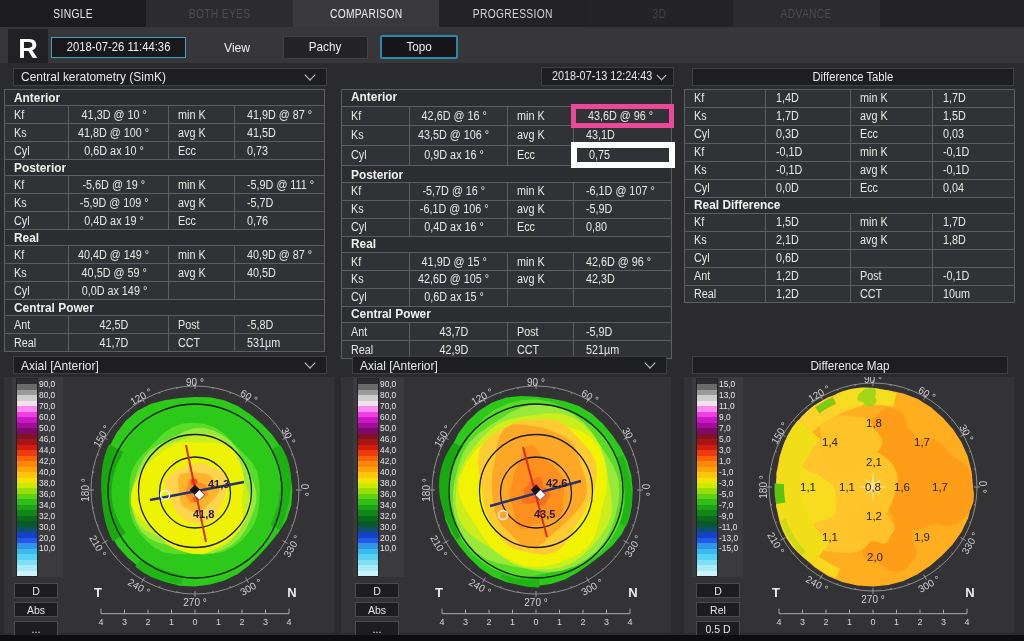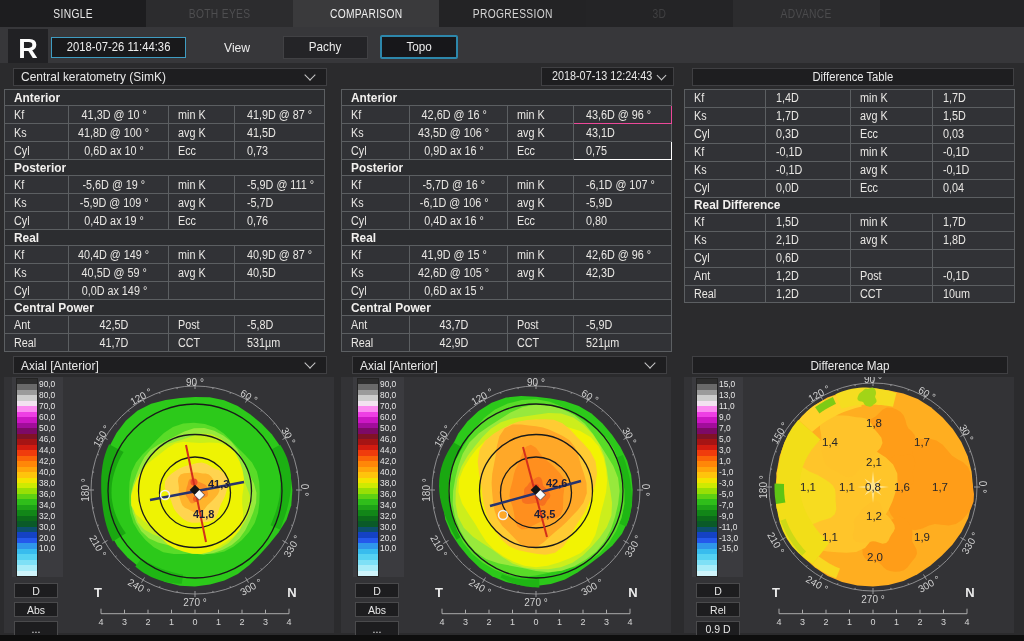--- a/index.html
+++ b/index.html
@@ -112,33 +112,33 @@
       <col style="width:98px">
     </colgroup>
     <tbody>
       <tr style="height:16.3px;">
         <td colspan="4" style="border:1px solid #5c5f62;background:#2c2d30;font-weight:bold;font-size:12.5px;color:#f2f0ee;padding:0 0 0 9px;"><span style="display:inline-block;transform:scaleX(0.95);transform-origin:left center;white-space:nowrap;">Anterior</span></td>
       </tr>
       <tr style="height:17.93px;background:#313236;">
         <td style="border:1px solid #5c5f62;padding:0 0 0 9px;"><span style="display:inline-block;transform:scaleX(0.9);transform-origin:left center;white-space:nowrap;">Kf</span></td>
         <td style="border:1px solid #5c5f62;text-align:center;padding:0 11px 0 2px;"><span style="display:inline-block;transform:scaleX(0.9);transform-origin:center center;white-space:nowrap;">42,6D @ 16 °</span></td>
         <td style="border:1px solid #5c5f62;padding:0 0 0 9px;"><span style="display:inline-block;transform:scaleX(0.9);transform-origin:left center;white-space:nowrap;">min K</span></td>
-        <td style="border:1px solid #ec4899;padding:0 12px 0 12px;"><span style="display:inline-block;transform:scaleX(0.9);transform-origin:left center;white-space:nowrap;">43,6D @ 96 °</span></td>
+        <td style="border:5px solid #ec4899;padding:0 12px 0 12px;"><span style="display:inline-block;transform:scaleX(0.9);transform-origin:left center;white-space:nowrap;">43,6D @ 96 °</span></td>
       </tr>
       <tr style="height:17.93px;background:#313236;">
         <td style="border:1px solid #5c5f62;padding:0 0 0 9px;"><span style="display:inline-block;transform:scaleX(0.9);transform-origin:left center;white-space:nowrap;">Ks</span></td>
         <td style="border:1px solid #5c5f62;text-align:center;padding:0 11px 0 2px;"><span style="display:inline-block;transform:scaleX(0.9);transform-origin:center center;white-space:nowrap;">43,5D @ 106 °</span></td>
         <td style="border:1px solid #5c5f62;padding:0 0 0 9px;"><span style="display:inline-block;transform:scaleX(0.9);transform-origin:left center;white-space:nowrap;">avg K</span></td>
         <td style="border:1px solid #5c5f62;padding:0 0 0 12px;"><span style="display:inline-block;transform:scaleX(0.9);transform-origin:left center;white-space:nowrap;">43,1D</span></td>
       </tr>
       <tr style="height:17.93px;background:#313236;">
         <td style="border:1px solid #5c5f62;padding:0 0 0 9px;"><span style="display:inline-block;transform:scaleX(0.9);transform-origin:left center;white-space:nowrap;">Cyl</span></td>
         <td style="border:1px solid #5c5f62;text-align:center;padding:0 11px 0 2px;"><span style="display:inline-block;transform:scaleX(0.9);transform-origin:center center;white-space:nowrap;">0,9D ax 16 °</span></td>
         <td style="border:1px solid #5c5f62;padding:0 0 0 9px;"><span style="display:inline-block;transform:scaleX(0.9);transform-origin:left center;white-space:nowrap;">Ecc</span></td>
-        <td style="border:1px solid #ffffff;padding:0 0 0 12px;"><span style="display:inline-block;transform:scaleX(0.9);transform-origin:left center;white-space:nowrap;">0,75</span></td>
+        <td style="border:6px solid #ffffff;padding:0 0 0 12px;"><span style="display:inline-block;transform:scaleX(0.9);transform-origin:left center;white-space:nowrap;">0,75</span></td>
       </tr>
       <tr style="height:16.3px;">
         <td colspan="4" style="border:1px solid #5c5f62;background:#2c2d30;font-weight:bold;font-size:12.5px;color:#f2f0ee;padding:0 0 0 9px;"><span style="display:inline-block;transform:scaleX(0.95);transform-origin:left center;white-space:nowrap;">Posterior</span></td>
       </tr>
       <tr style="height:17.93px;background:#313236;">
         <td style="border:1px solid #5c5f62;padding:0 0 0 9px;"><span style="display:inline-block;transform:scaleX(0.9);transform-origin:left center;white-space:nowrap;">Kf</span></td>
         <td style="border:1px solid #5c5f62;text-align:center;padding:0 11px 0 2px;"><span style="display:inline-block;transform:scaleX(0.9);transform-origin:center center;white-space:nowrap;">-5,7D @ 16 °</span></td>
         <td style="border:1px solid #5c5f62;padding:0 0 0 9px;"><span style="display:inline-block;transform:scaleX(0.9);transform-origin:left center;white-space:nowrap;">min K</span></td>
         <td style="border:1px solid #5c5f62;padding:0 0 0 12px;"><span style="display:inline-block;transform:scaleX(0.9);transform-origin:left center;white-space:nowrap;">-6,1D @ 107 °</span></td>
       </tr>
@@ -734,13 +734,13 @@
 <div style="position:absolute;left:719px;top:531.5px;width:24px;font-size:9.5px;color:#e8e8e8;white-space:nowrap;"><span style="display:inline-block;transform:scaleX(0.88);transform-origin:left center;white-space:nowrap;">-13,0</span></div>
 <div style="position:absolute;left:719px;top:542.4px;width:24px;font-size:9.5px;color:#e8e8e8;white-space:nowrap;"><span style="display:inline-block;transform:scaleX(0.88);transform-origin:left center;white-space:nowrap;">-15,0</span></div>
 <div style="position:absolute;left:14px;top:582.5px;width:44px;height:15px;background:#1d1d1f;border:1px solid #4a4a4c;color:#e6e6e6;font-size:10.5px;text-align:center;line-height:15px;">D</div>
 <div style="position:absolute;left:14px;top:601.5px;width:44px;height:15px;background:#1d1d1f;border:1px solid #4a4a4c;color:#e6e6e6;font-size:10.5px;text-align:center;line-height:15px;">Abs</div>
 <div style="position:absolute;left:14px;top:620.5px;width:44px;height:15px;background:#1d1d1f;border:1px solid #4a4a4c;color:#e6e6e6;font-size:10.5px;text-align:center;line-height:15px;">...</div>
 <div style="position:absolute;left:355px;top:582.5px;width:44px;height:15px;background:#1d1d1f;border:1px solid #4a4a4c;color:#e6e6e6;font-size:10.5px;text-align:center;line-height:15px;">D</div>
 <div style="position:absolute;left:355px;top:601.5px;width:44px;height:15px;background:#1d1d1f;border:1px solid #4a4a4c;color:#e6e6e6;font-size:10.5px;text-align:center;line-height:15px;">Abs</div>
 <div style="position:absolute;left:355px;top:620.5px;width:44px;height:15px;background:#1d1d1f;border:1px solid #4a4a4c;color:#e6e6e6;font-size:10.5px;text-align:center;line-height:15px;">...</div>
 <div style="position:absolute;left:696px;top:582.5px;width:44px;height:15px;background:#1d1d1f;border:1px solid #4a4a4c;color:#e6e6e6;font-size:10.5px;text-align:center;line-height:15px;">D</div>
 <div style="position:absolute;left:696px;top:601.5px;width:44px;height:15px;background:#1d1d1f;border:1px solid #4a4a4c;color:#e6e6e6;font-size:10.5px;text-align:center;line-height:15px;">Rel</div>
-<div style="position:absolute;left:696px;top:620.5px;width:44px;height:15px;background:#1d1d1f;border:1px solid #4a4a4c;color:#e6e6e6;font-size:10.5px;text-align:center;line-height:15px;">0.9 D</div>
+<div style="position:absolute;left:696px;top:620.5px;width:44px;height:15px;background:#1d1d1f;border:1px solid #4a4a4c;color:#e6e6e6;font-size:10.5px;text-align:center;line-height:15px;">0.5 D</div>
 <div style="position:absolute;left:0;top:635px;width:1024px;height:6px;background:#0e0e0e;"></div>
 </body></html>

